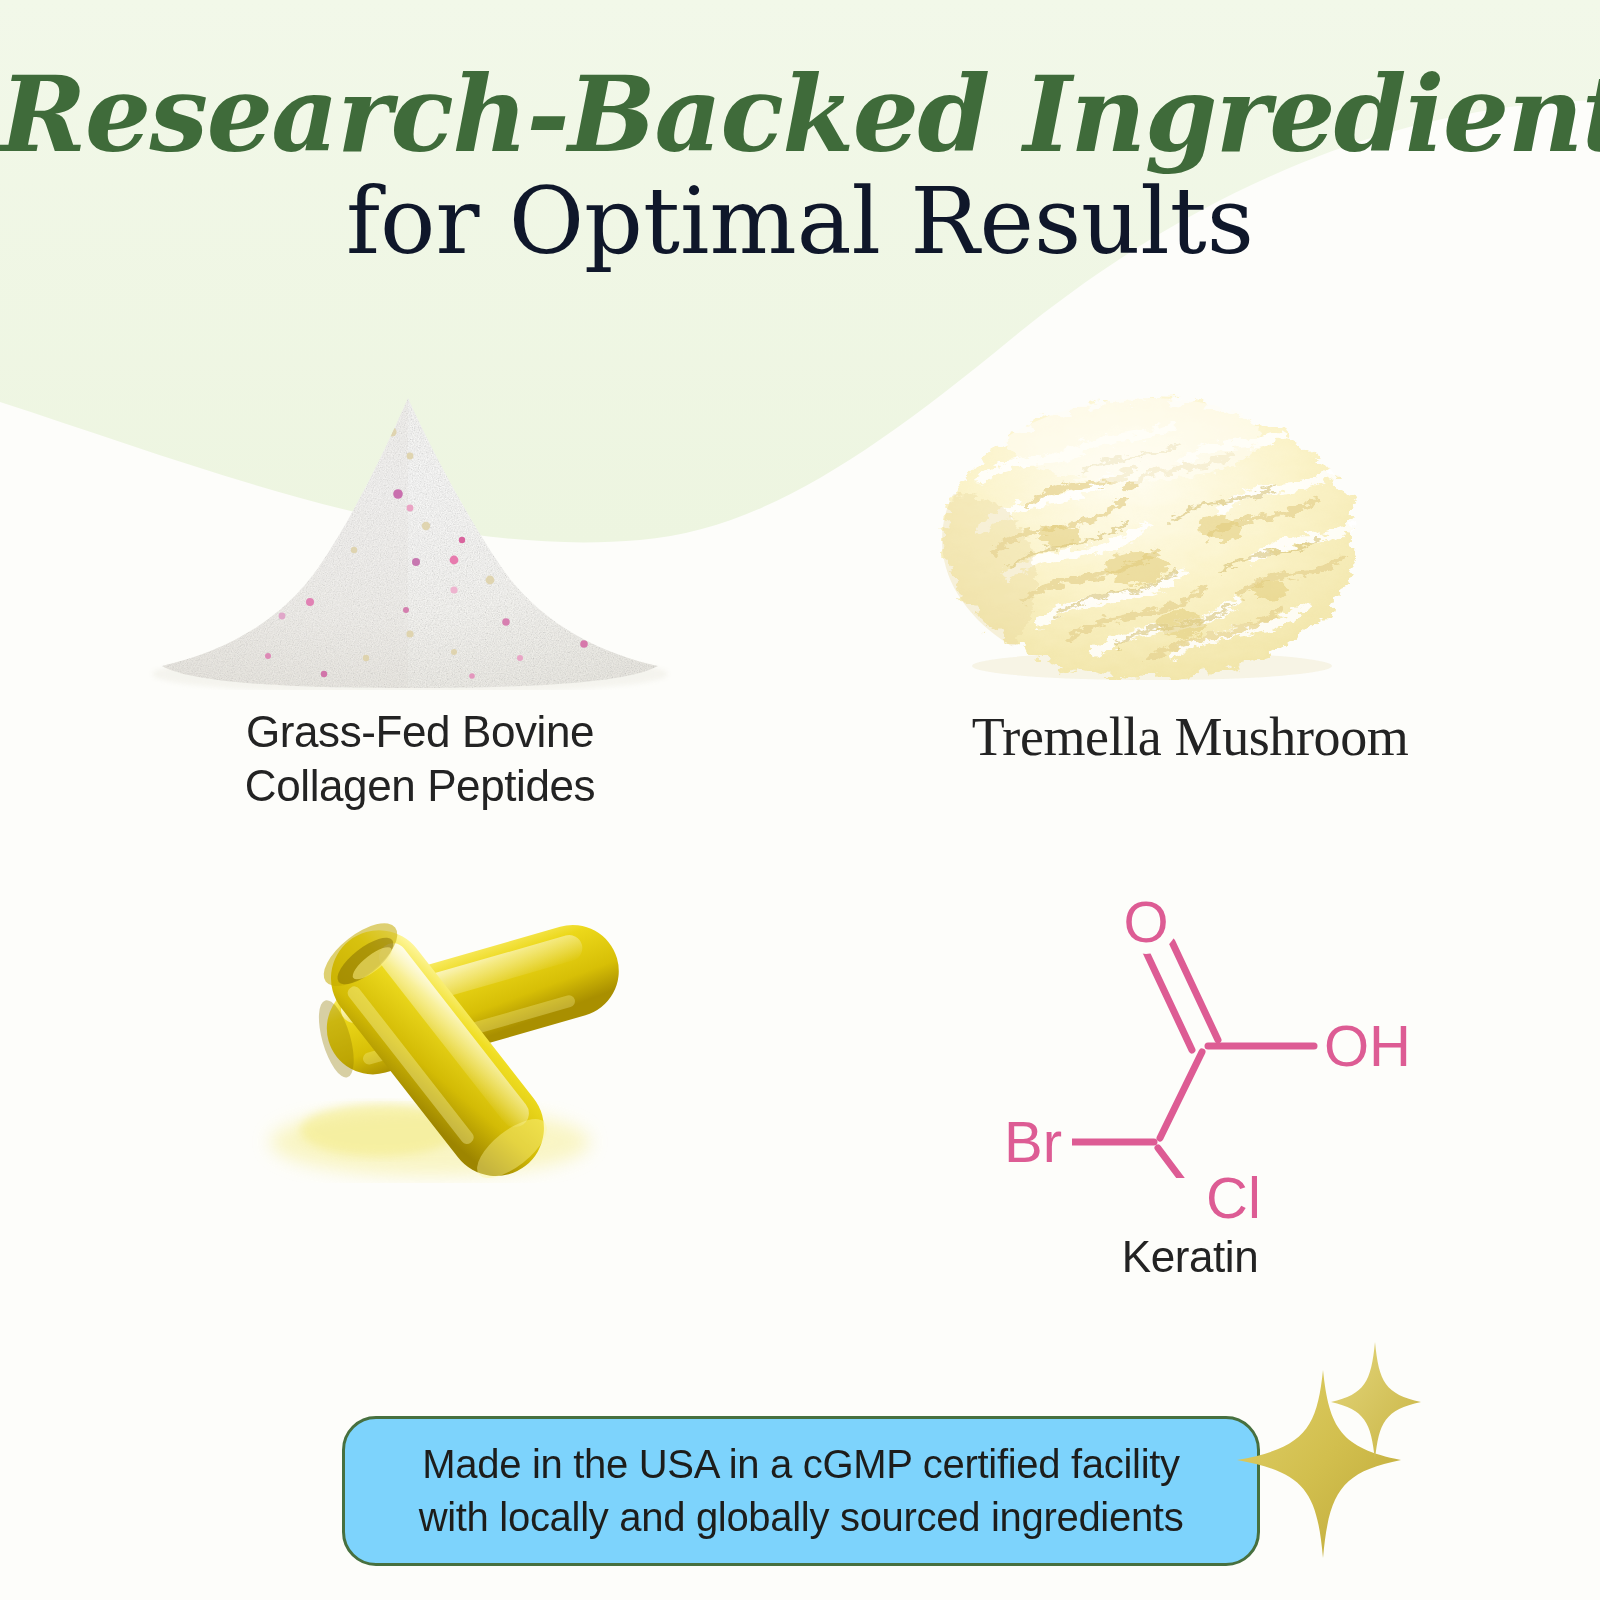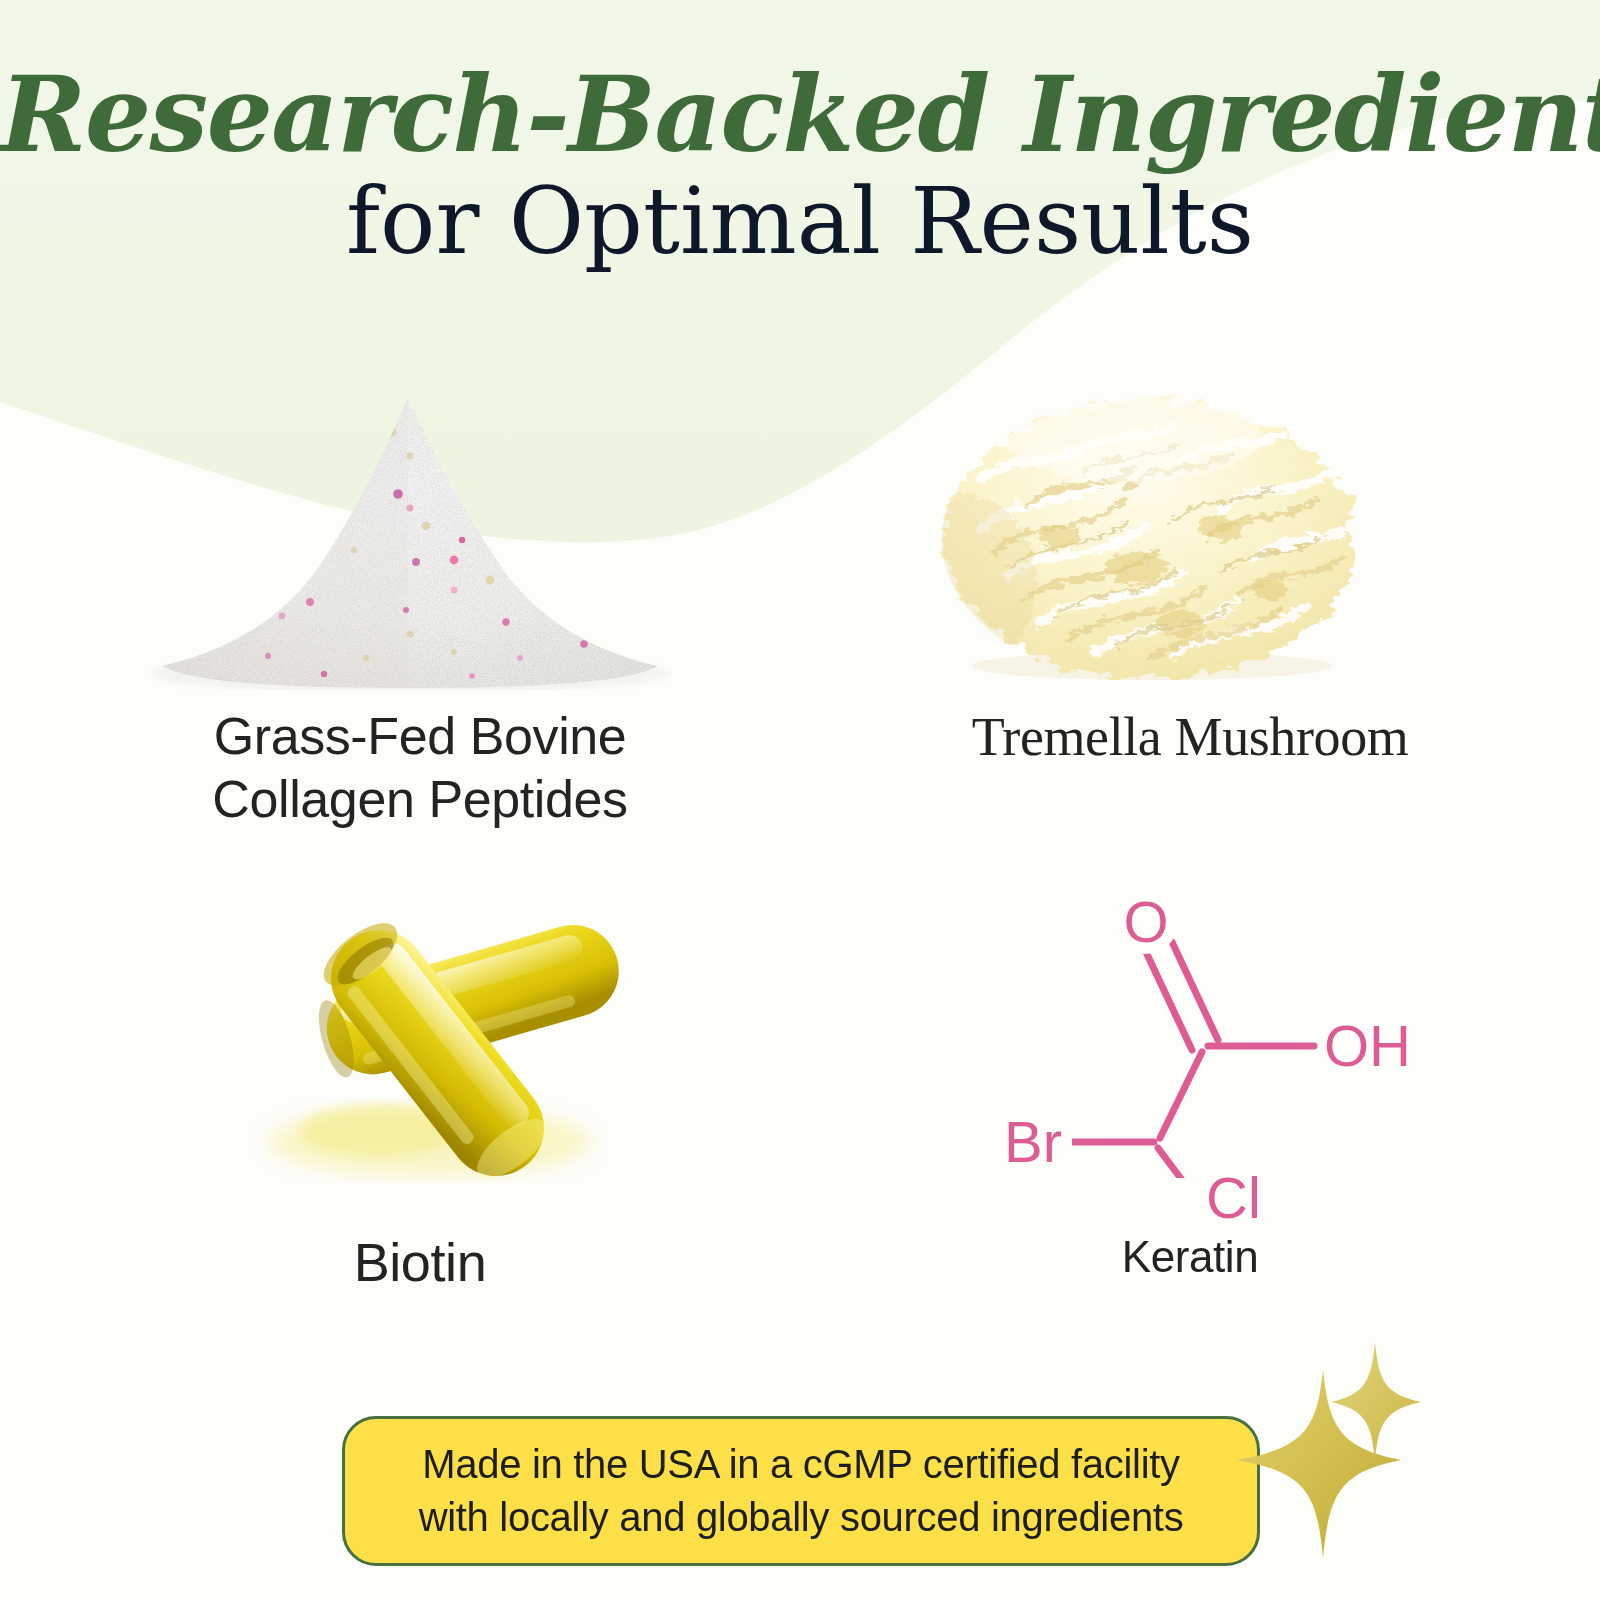--- a/index.html
+++ b/index.html
@@ -51,21 +51,21 @@
     font-family:"Liberation Sans", sans-serif;
     font-weight:400;
     color:#232323;
     line-height:1.22;
     white-space:pre-line;
   }
 
   
   #cell-collagen{left:60px;top:380px;width:720px;height:470px;}
   #cell-collagen .art{left:50px;top:10px;width:600px;height:300px;}
-  #cell-collagen .caption{left:0;top:325px;width:720px;font-size:52px;letter-spacing:-0.4px;}
+  #cell-collagen .caption{left:0;top:325px;width:720px;font-size:44px;letter-spacing:-0.4px;}
 
   #cell-tremella{left:830px;top:360px;width:720px;height:470px;}
   #cell-tremella .art{left:90px;top:0px;width:460px;height:320px;}
   #cell-tremella .caption{left:0;top:345px;width:720px;font-size:54px;letter-spacing:-0.4px;font-family:Liberation Serif, serif;}
 
   #cell-biotin{left:60px;top:880px;width:720px;height:440px;}
   #cell-biotin .art{left:170px;top:10px;width:440px;height:310px;}
   #cell-biotin .caption{left:0;top:350px;width:720px;font-size:54px;letter-spacing:-0.4px;}
 
   #cell-keratin{left:830px;top:860px;width:720px;height:460px;}
@@ -73,21 +73,21 @@
   #cell-keratin .caption{left:0;top:370px;width:720px;font-size:44px;letter-spacing:-0.4px;}
 
   
   .badge{
     position:absolute;
     left:342px;top:1416px;
     width:918px;height:150px;
     box-sizing:border-box;
     border:3px solid #47703f;
     border-radius:34px;
-    background:#fde047;
+    background:#7dd3fc;
     display:flex;align-items:center;justify-content:center;
     z-index:6;
   }
   .badge-text{
     font-family:"Liberation Sans", sans-serif;
     font-size:40px;
     line-height:1.32;
     color:#1d1d1b;
     text-align:center;
     letter-spacing:-0.3px;
@@ -309,21 +309,20 @@
           <rect x="92" y="122" width="226" height="28" rx="14" ry="14" fill="url(#glare)" opacity="0.9"></rect>
           <rect x="104" y="182" width="196" height="13" rx="6" ry="6" fill="#fffbb8" opacity="0.35"></rect>
 
           <ellipse cx="84" cy="160" rx="20" ry="44" fill="#c4ab00" opacity="0.55"></ellipse>
           <ellipse cx="92" cy="160" rx="13" ry="34" fill="#776200" opacity="0.45"></ellipse>
           <ellipse cx="98" cy="156" rx="8" ry="24" fill="#fdf084" opacity="0.55"></ellipse>
 
           <ellipse cx="330" cy="160" rx="18" ry="42" fill="#fff89c" opacity="0.4"></ellipse>
         </g>
       </svg>
-      <div class="caption">Biotin</div>
     </div>
 
     <div class="cell" id="cell-keratin">
       <svg class="art" viewBox="0 0 480 350">
         <g stroke="#dd5c94" stroke-width="7" fill="none" stroke-linecap="round">
 
           <line x1="242" y1="180" x2="196" y2="82"></line>
           <line x1="268" y1="170" x2="222" y2="72"></line>
 
           <line x1="258" y1="176" x2="364" y2="176"></line>

